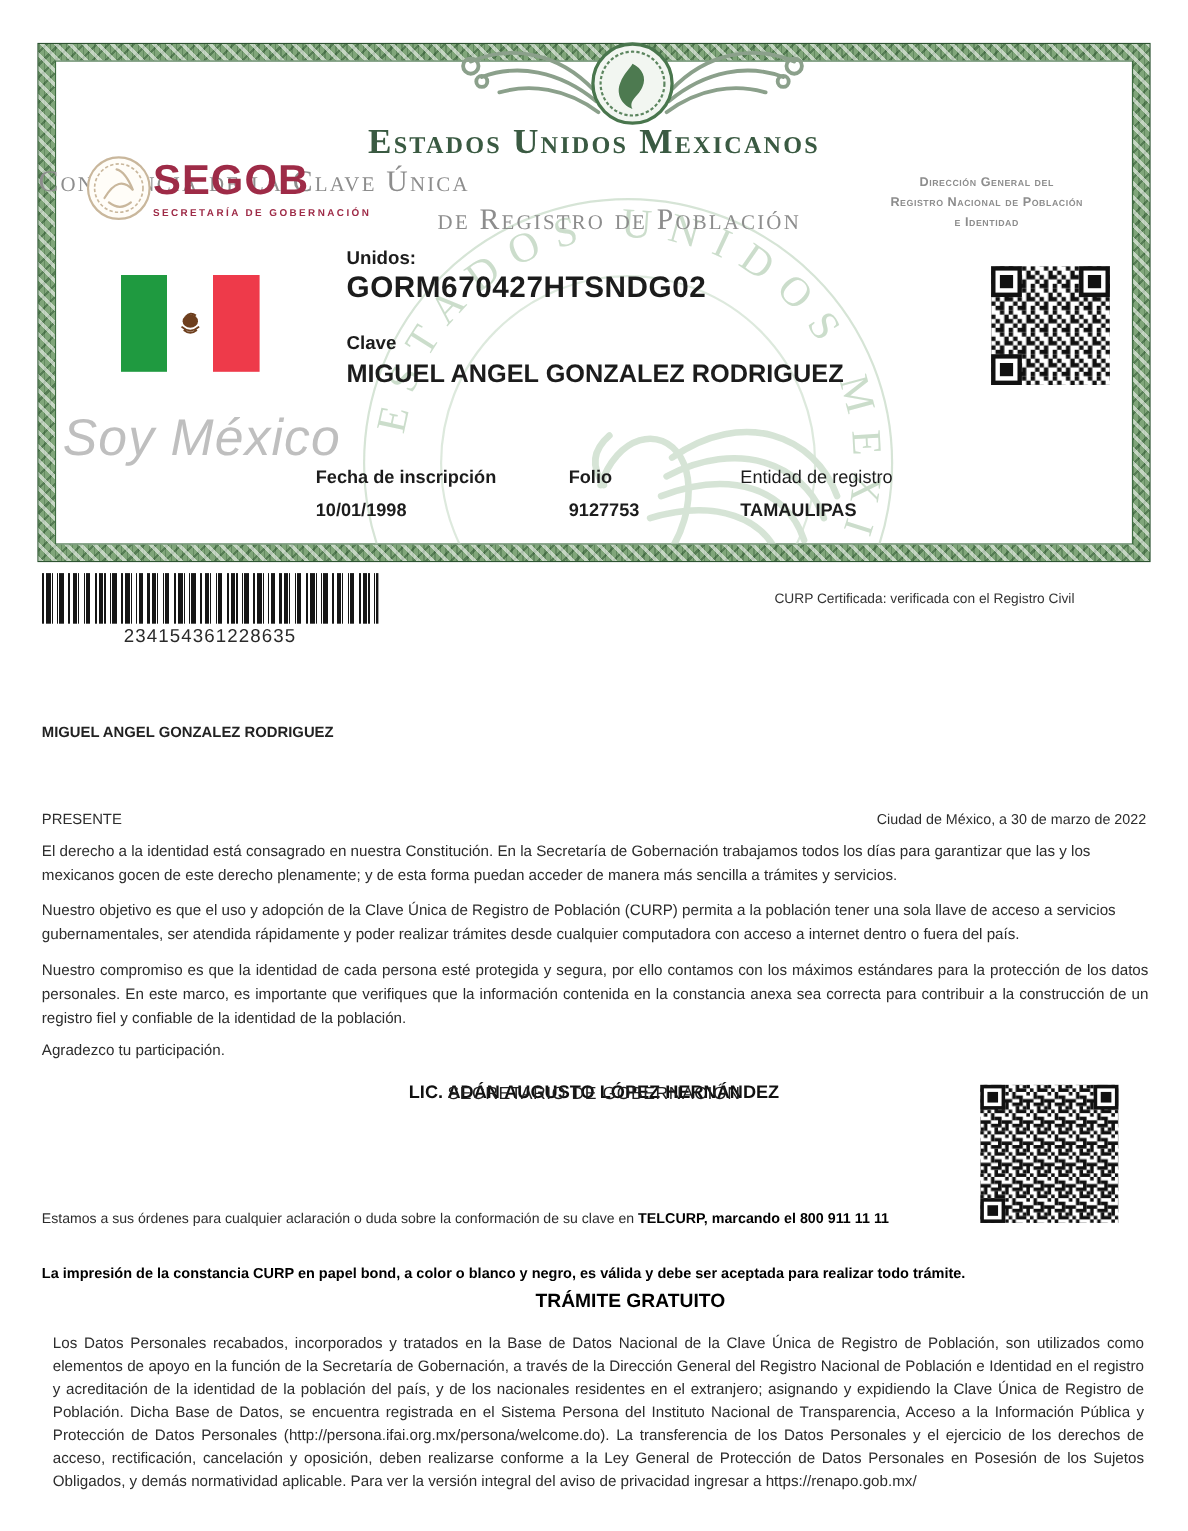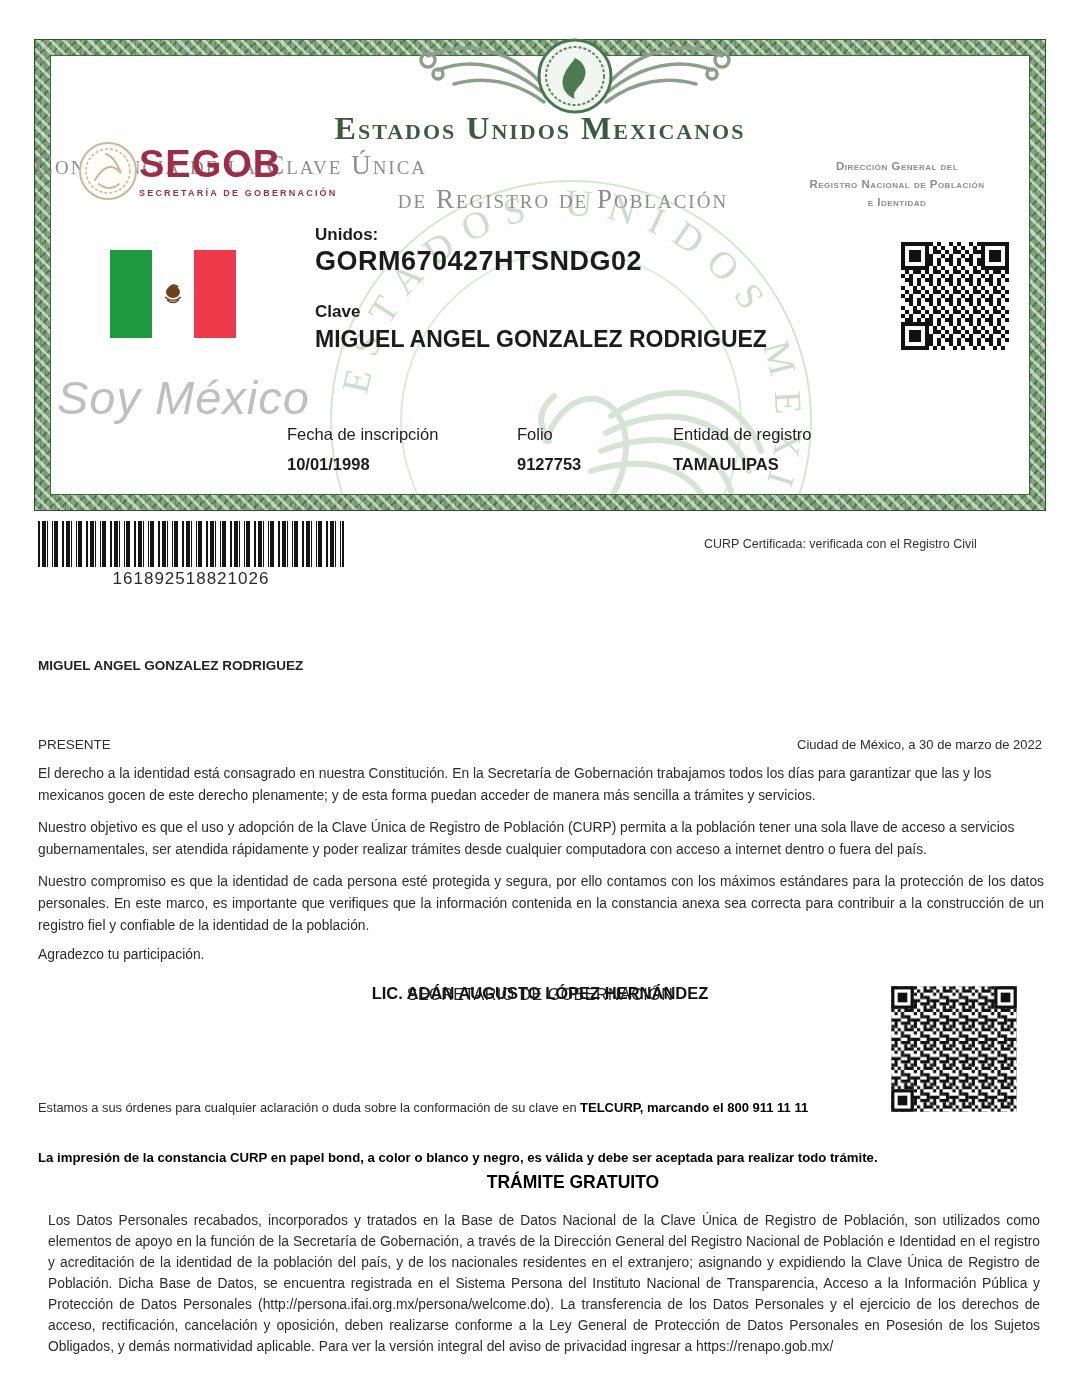--- a/index.html
+++ b/index.html
@@ -44,21 +44,21 @@
   .nombre-value { position:absolute; left:280px; top:286px; font-size:23px; font-weight:bold; color:#1c1c1c; z-index:3; }
 
   .flag { position:absolute; left:75px; top:210px; width:126px; height:88px; z-index:3;
     background:linear-gradient(90deg,#1f9a40 0 33.4%,#ffffff 33.4% 66.7%,#ee3a4a 66.7%); }
   .flag svg { position:absolute; left:50px; top:31px; }
 
   .soy-mexico { position:absolute; left:22px; top:330px; z-index:3;
     font-size:47px; font-style:italic; color:#bfbfbf; letter-spacing:1px; }
 
   .fields { z-index:3; }
-  .field-label { position:absolute; top:385px; font-size:16.5px; font-weight:normal; color:#1c1c1c; z-index:3; }
+  .field-label { position:absolute; top:385px; font-size:16.5px; font-weight:bold; color:#1c1c1c; z-index:3; }
   .field-label.plain { font-weight:normal; }
   .field-value { position:absolute; top:415px; font-size:16.5px; font-weight:bold; color:#1c1c1c; z-index:3; }
 
   .qr-cert { position:absolute; left:862px; top:198px; width:116px; height:116px; z-index:3; }
 
   
   .barcode { position:absolute; left:38px; top:521px; width:306px; height:46px;
     background:repeating-linear-gradient(90deg,#151515 0 2px,#fff 2px 4px,#151515 4px 8px,#fff 8px 9px,#151515 9px 10px,#fff 10px 14px,#151515 14px 15px,#fff 15px 16px,#151515 16px 20px,#fff 20px 24px); }
   .barcode-number { position:absolute; left:38px; top:569px; width:306px; text-align:center;
     font-size:17px; color:#2a2a2a; letter-spacing:1px; }
@@ -195,21 +195,21 @@
       </defs>
       <rect width="29" height="29" fill="#fff"></rect>
       <rect x="1" y="1" width="27" height="27" fill="url(#qp1)"></rect>
       <use href="#fnd1" x="1" y="1"></use>
         <use href="#fnd1" x="21" y="1"></use>
         <use href="#fnd1" x="1" y="21"></use>
     </svg>
   </div>
 
   <div class="barcode"></div>
-  <div class="barcode-number">161892518821026</div>
+  <div class="barcode-number">234154361228635</div>
   <div class="cert-note">CURP Certificada: verificada con el Registro Civil</div>
 
   <div class="letter-recipient">MIGUEL ANGEL GONZALEZ RODRIGUEZ</div>
   <div class="letter-presente">PRESENTE</div>
   <div class="letter-date">Ciudad de México, a 30 de marzo de 2022</div>
 
   <p class="para p2">Nuestro objetivo es que el uso y adopción de la Clave Única de Registro de Población (CURP) permita a la población tener una sola llave de acceso a servicios gubernamentales, ser atendida rápidamente y poder realizar trámites desde cualquier computadora con acceso a internet dentro o fuera del país.</p>
   <p class="para p1">El derecho a la identidad está consagrado en nuestra Constitución. En la Secretaría de Gobernación trabajamos todos los días para garantizar que las y los mexicanos gocen de este derecho plenamente; y de esta forma puedan acceder de manera más sencilla a trámites y servicios.</p>
   <p class="para p3">Nuestro compromiso es que la identidad de cada persona esté protegida y segura, por ello contamos con los máximos estándares para la protección de los datos personales. En este marco, es importante que verifiques que la información contenida en la constancia anexa sea correcta para contribuir a la construcción de un registro fiel y confiable de la identidad de la población.</p>
   <p class="para p4">Agradezco tu participación.</p>

